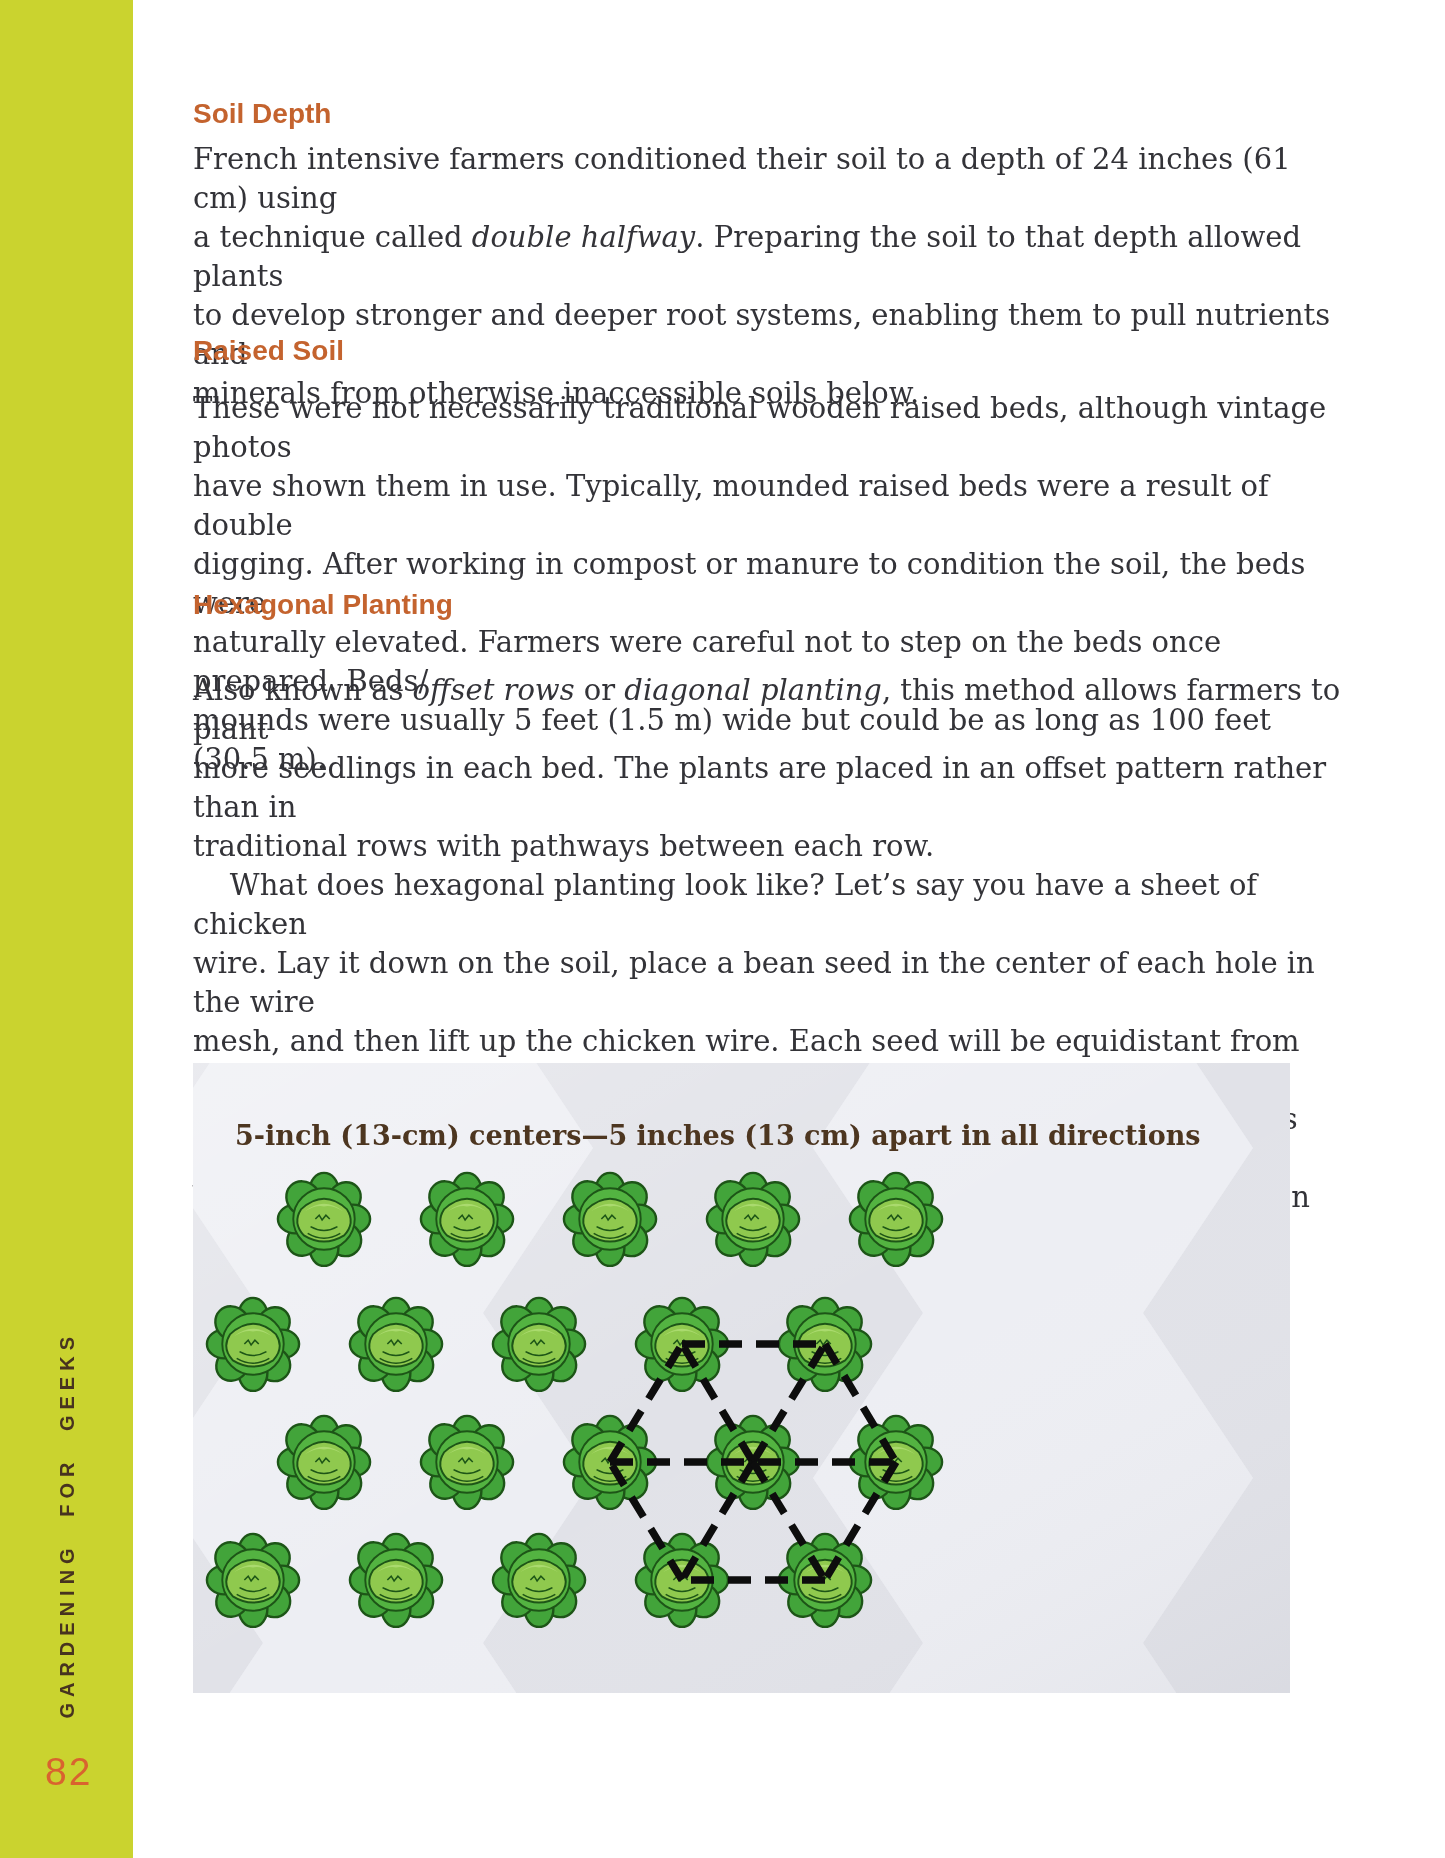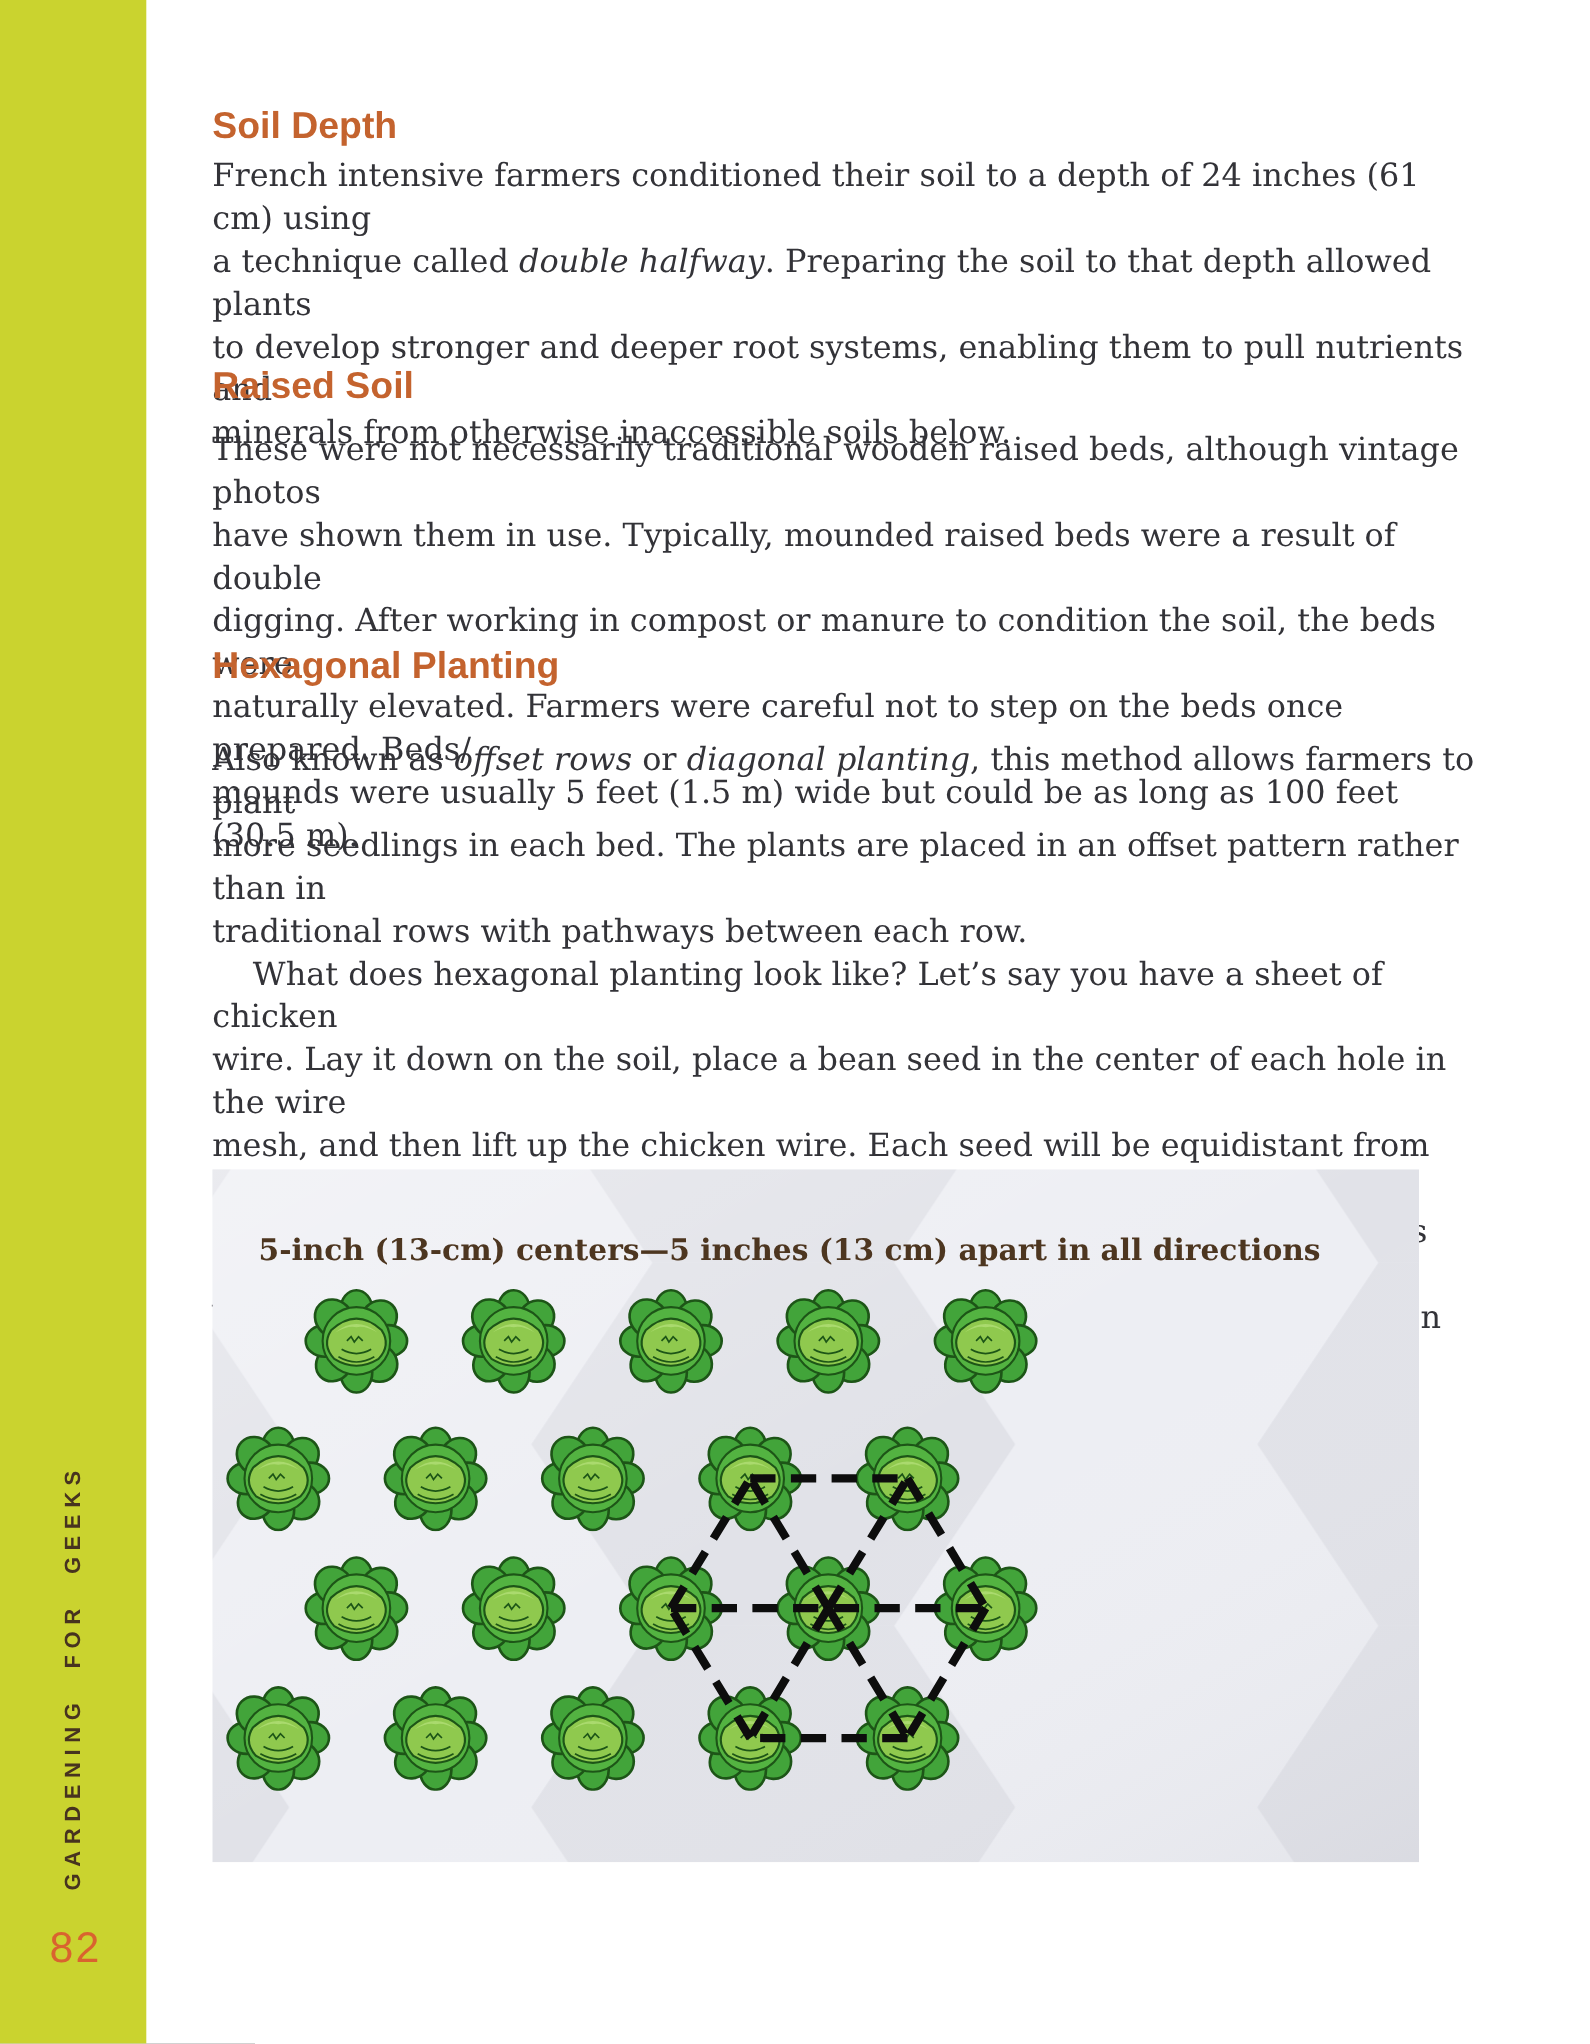--- a/index.html
+++ b/index.html
@@ -12,21 +12,21 @@
               writing-mode:vertical-rl;
               font-family:"Liberation Sans",sans-serif;font-weight:bold;
               font-size:20px;letter-spacing:6px;word-spacing:14px;
               color:var(--spine_text,#47331f);white-space:nowrap;}
   .pagenum{position:absolute;left:45px;top:1750px;
            font-family:"Liberation Sans",sans-serif;font-weight:normal;
            font-size:39px;letter-spacing:2px;color:var(--page_number,#d9632f);}
   
   .sec-h{position:absolute;left:193px;margin:0;
          font-family:"Liberation Sans",sans-serif;font-weight:bold;
-         font-size:34px;line-height:34px;color:var(--heading,#c4632e);}
+         font-size:28px;line-height:34px;color:var(--heading,#c4632e);}
   .body{position:absolute;left:193px;margin:0;width:1160px;
         font-size:29px;line-height:39px;color:var(--body_text,#333338);}
   .body em{font-style:italic;}
   
   .figure{position:absolute;left:193px;top:1063px;width:1097px;height:790px;margin:0;}
   .figure svg{display:block;width:1097px;height:630px;}
   .fig-label{font-family:"DejaVu Serif",serif;font-weight:bold;font-size:27px;
              fill:var(--brown_text,#4d3620);}
   
   .cab-outer{fill:var(--cabbage_dark,#42a43a);stroke:var(--cabbage_outline,#1d5517);stroke-width:2.5;}

